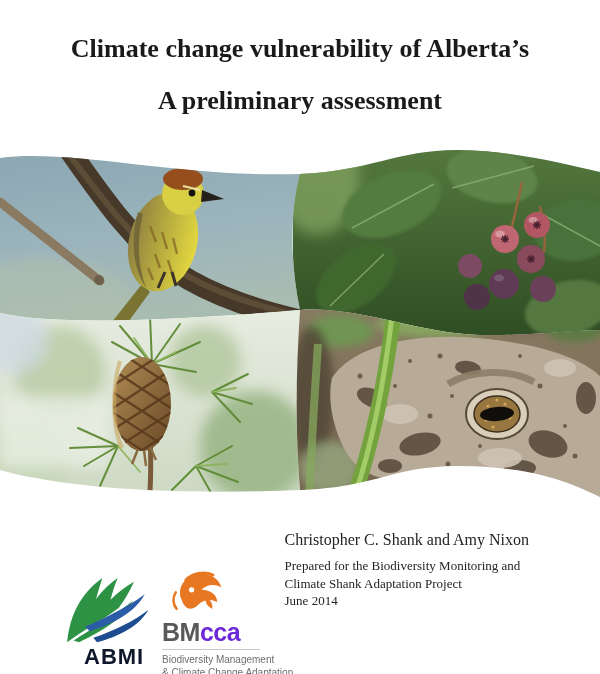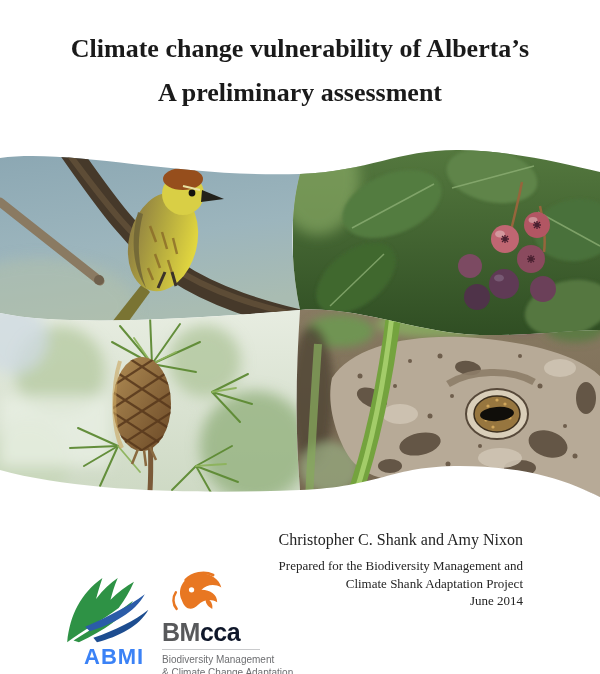--- a/index.html
+++ b/index.html
@@ -3,39 +3,39 @@
 <meta charset="utf-8">
 <style>
   html,body{margin:0;padding:0;background:#ffffff;}
   .page{
     position:relative;width:600px;height:674px;background:#ffffff;overflow:hidden;
     font-family:"Liberation Serif","DejaVu Serif",serif;
   }
   
   .title-block{position:absolute;top:32px;left:0;width:600px;text-align:center;color:#1a1a1a;}
   .title-line{font-size:26px;font-weight:700;line-height:1.3;}
-  .subtitle{font-size:26px;font-weight:700;margin-top:12px;}
+  .subtitle{font-size:26px;font-weight:700;margin-top:20px;}
   
   .collage{position:absolute;top:146px;left:0;display:block;}
   
-  .credits{position:absolute;top:528px;right:77px;text-align:right;color:#242424;}
+  .credits{position:absolute;top:528px;right:71px;color:#242424;}
   .credit-lg{font-size:16px;line-height:1.5;}
   .credit-sm{font-size:13px;line-height:1.35;}
   .prepared{margin-top:5px;}
   .date{}
   .logos{position:absolute;top:570px;left:60px;display:flex;align-items:flex-start;}
   .abmi{width:100px;}
   .abmi-word{
     font-family:"Liberation Sans","DejaVu Sans",sans-serif;font-weight:700;font-size:22px;
-    color:#3b82f6;letter-spacing:1px;padding-left:24px;margin-top:-4px;
+    color:#0f172a;letter-spacing:1px;padding-left:24px;margin-top:-4px;
   }
   .bmcca{width:104px;margin-left:2px;font-family:"Liberation Sans","DejaVu Sans",sans-serif;}
   .bmcca-koi{display:block;margin-left:6px;}
   .bmcca-word{font-weight:700;font-size:25px;letter-spacing:-0.5px;color:#58595b;line-height:1;margin-top:2px;}
-  .bmcca-word .cca{color:#0f172a;}
+  .bmcca-word .cca{color:#6d28d9;}
   .bmcca-rule{height:1px;background:#c9cacc;margin:4px 0 3px 0;width:98px;}
   .bmcca-tagline{font-size:10px;color:#6d6e71;line-height:1.3;white-space:nowrap;}
 </style>
 </head>
 <body>
 
 <div class="page">
 
   <div class="title-block">
     <div class="title-line">Climate change vulnerability of Alberta’s</div>
@@ -306,18 +306,18 @@
       </svg>
       <div class="bmcca-word"><span>BM</span><span class="cca">cca</span></div>
       <div class="bmcca-rule"></div>
       <div class="bmcca-tagline">Biodiversity Management</div>
       <div class="bmcca-tagline">&amp; Climate Change Adaptation</div>
     </div>
   </div>
 
   <div class="credits">
     <div class="credit-lg">Christopher C. Shank and Amy Nixon</div>
-    <div class="credit-sm prepared">Prepared for the Biodiversity Management and</div>
+    <div class="credit-sm prepared">Prepared for the Biodiversity Monitoring and</div>
     <div class="credit-sm">Climate Shank Adaptation Project</div>
     <div class="credit-sm date">June 2014</div>
   </div>
 
 </div>
 
 </body></html>

